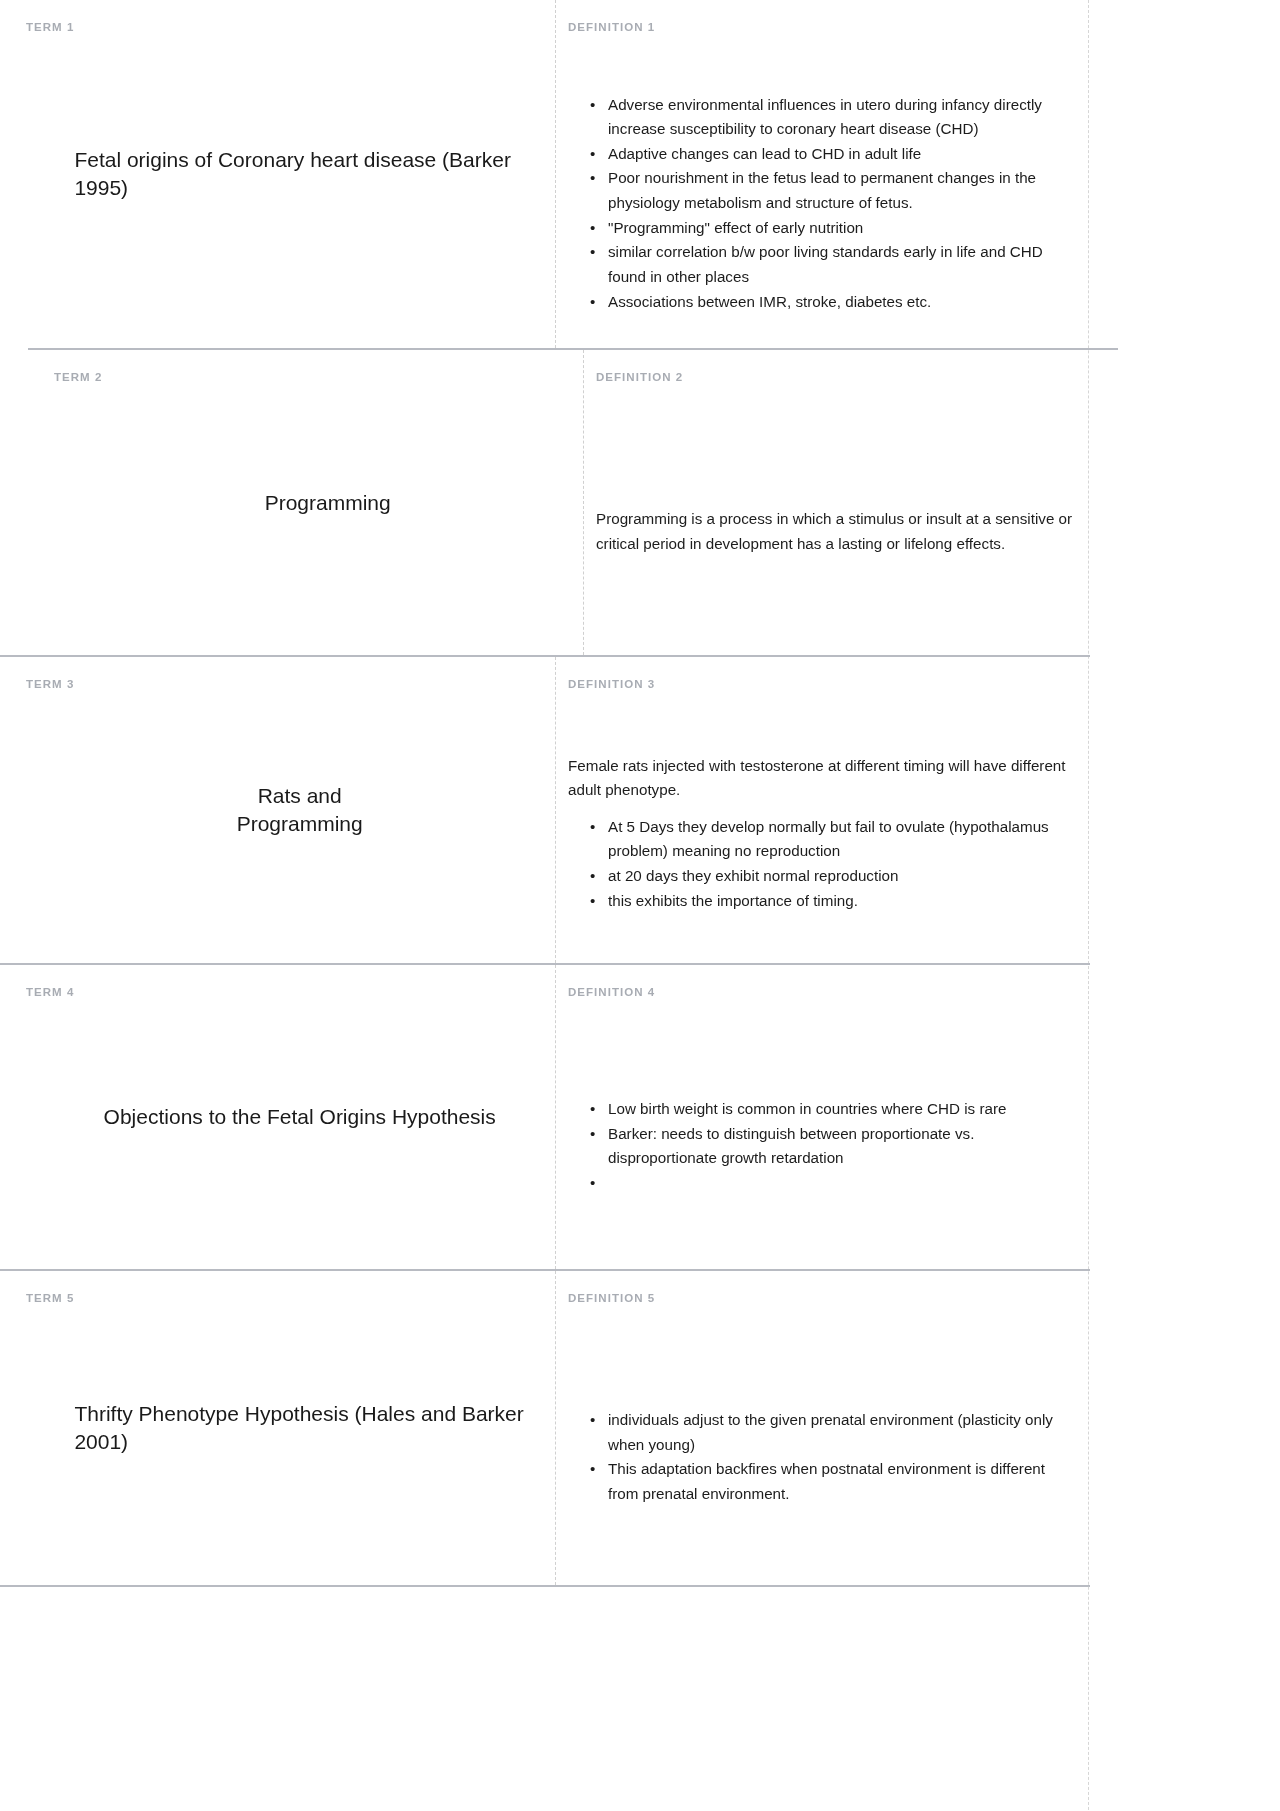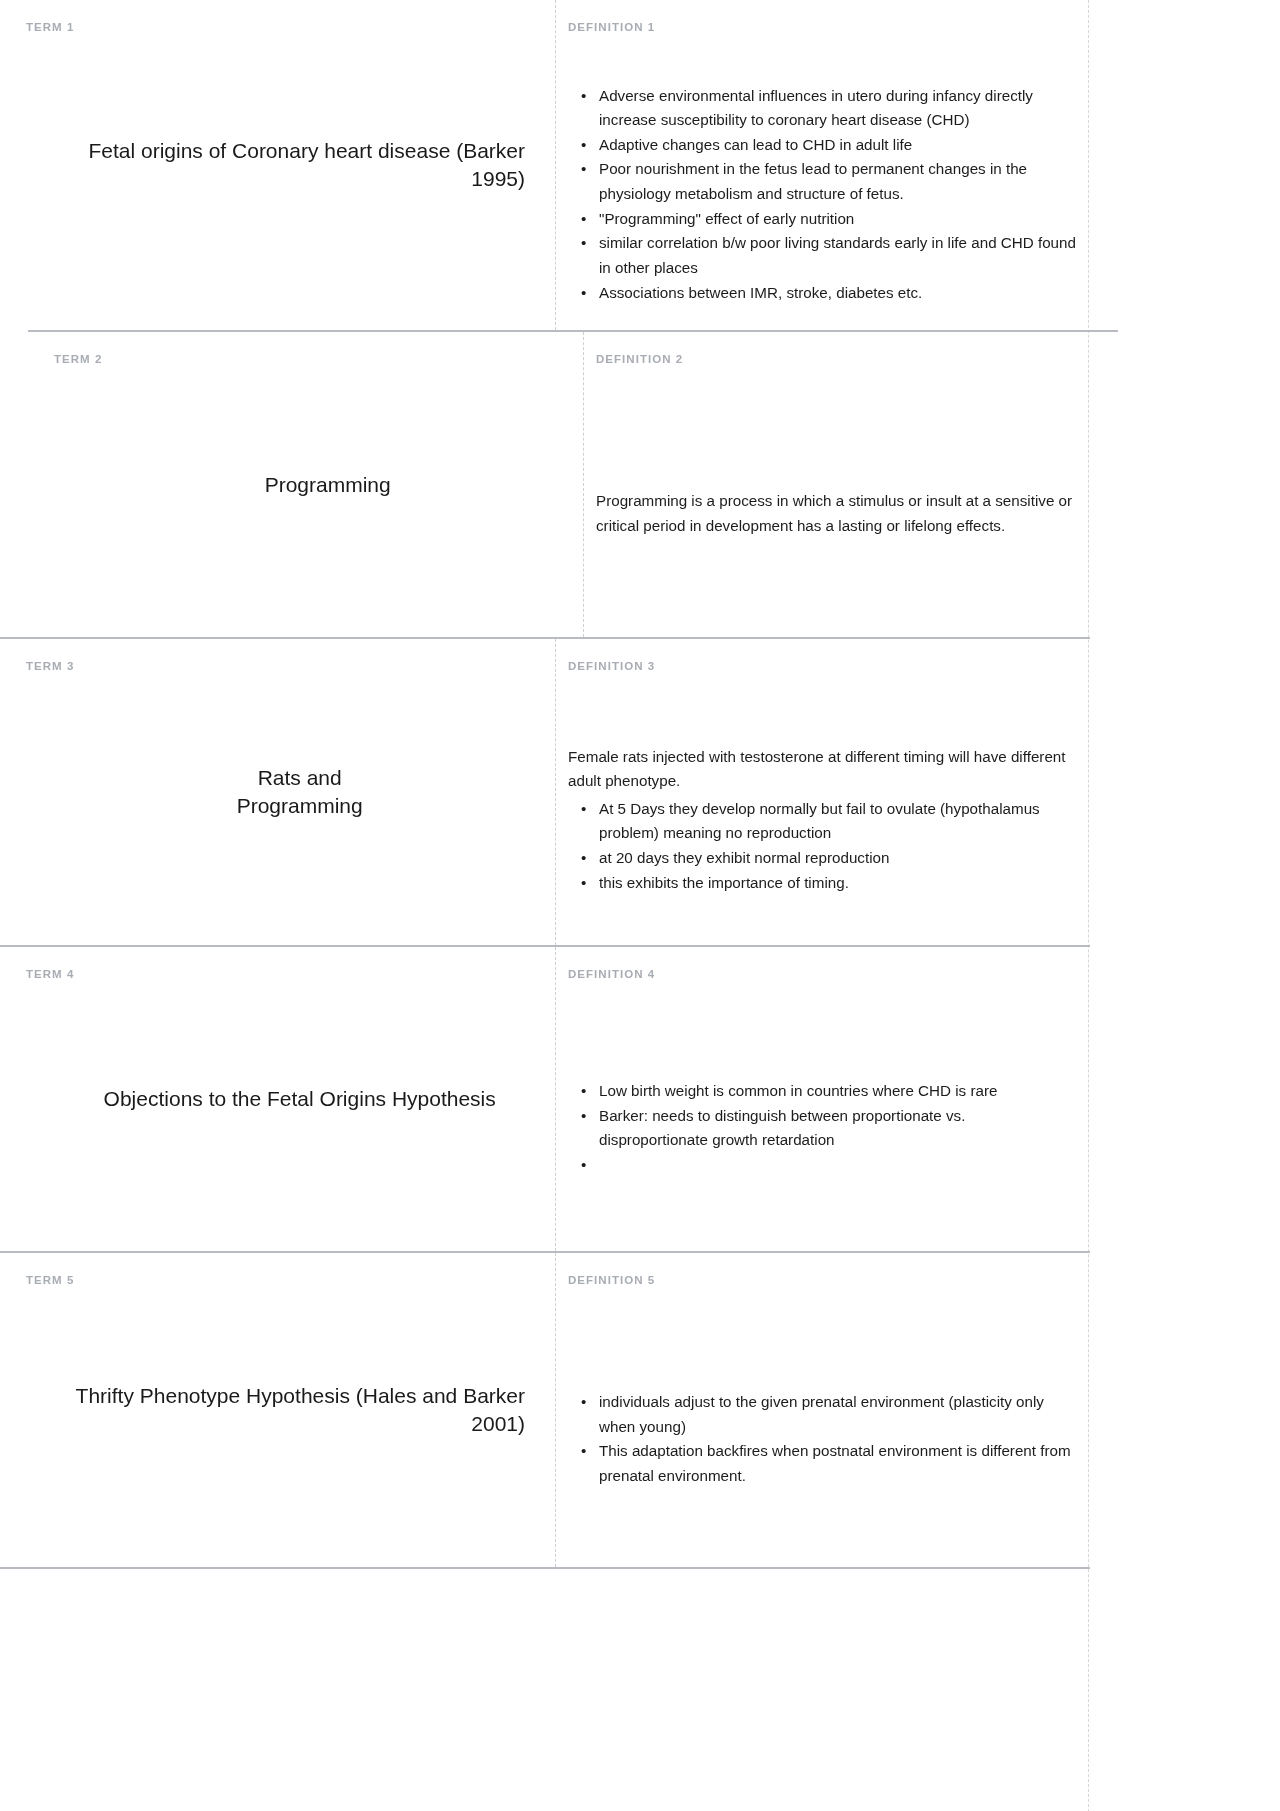--- a/index.html
+++ b/index.html
@@ -60,27 +60,26 @@
     flex: 1 1 auto;
     display: flex;
     flex-direction: column;
     justify-content: center;
   }
   .term-text {
     font-size: 21px;
     line-height: 1.32;
     color: #1a1a1a;
     font-weight: normal;
-    text-align: right;
   }
   .term-text.center {
     text-align: center;
   }
   ul.bullets {
-    margin: 3px;
+    margin: 12px;
     padding-left: 28px;
     list-style: none;
   }
   ul.bullets > li {
     position: relative;
     font-size: 15.2px;
     line-height: 1.62;
     color: #1c1c1c;
     padding-left: 0;
     min-height: 1.62em;

